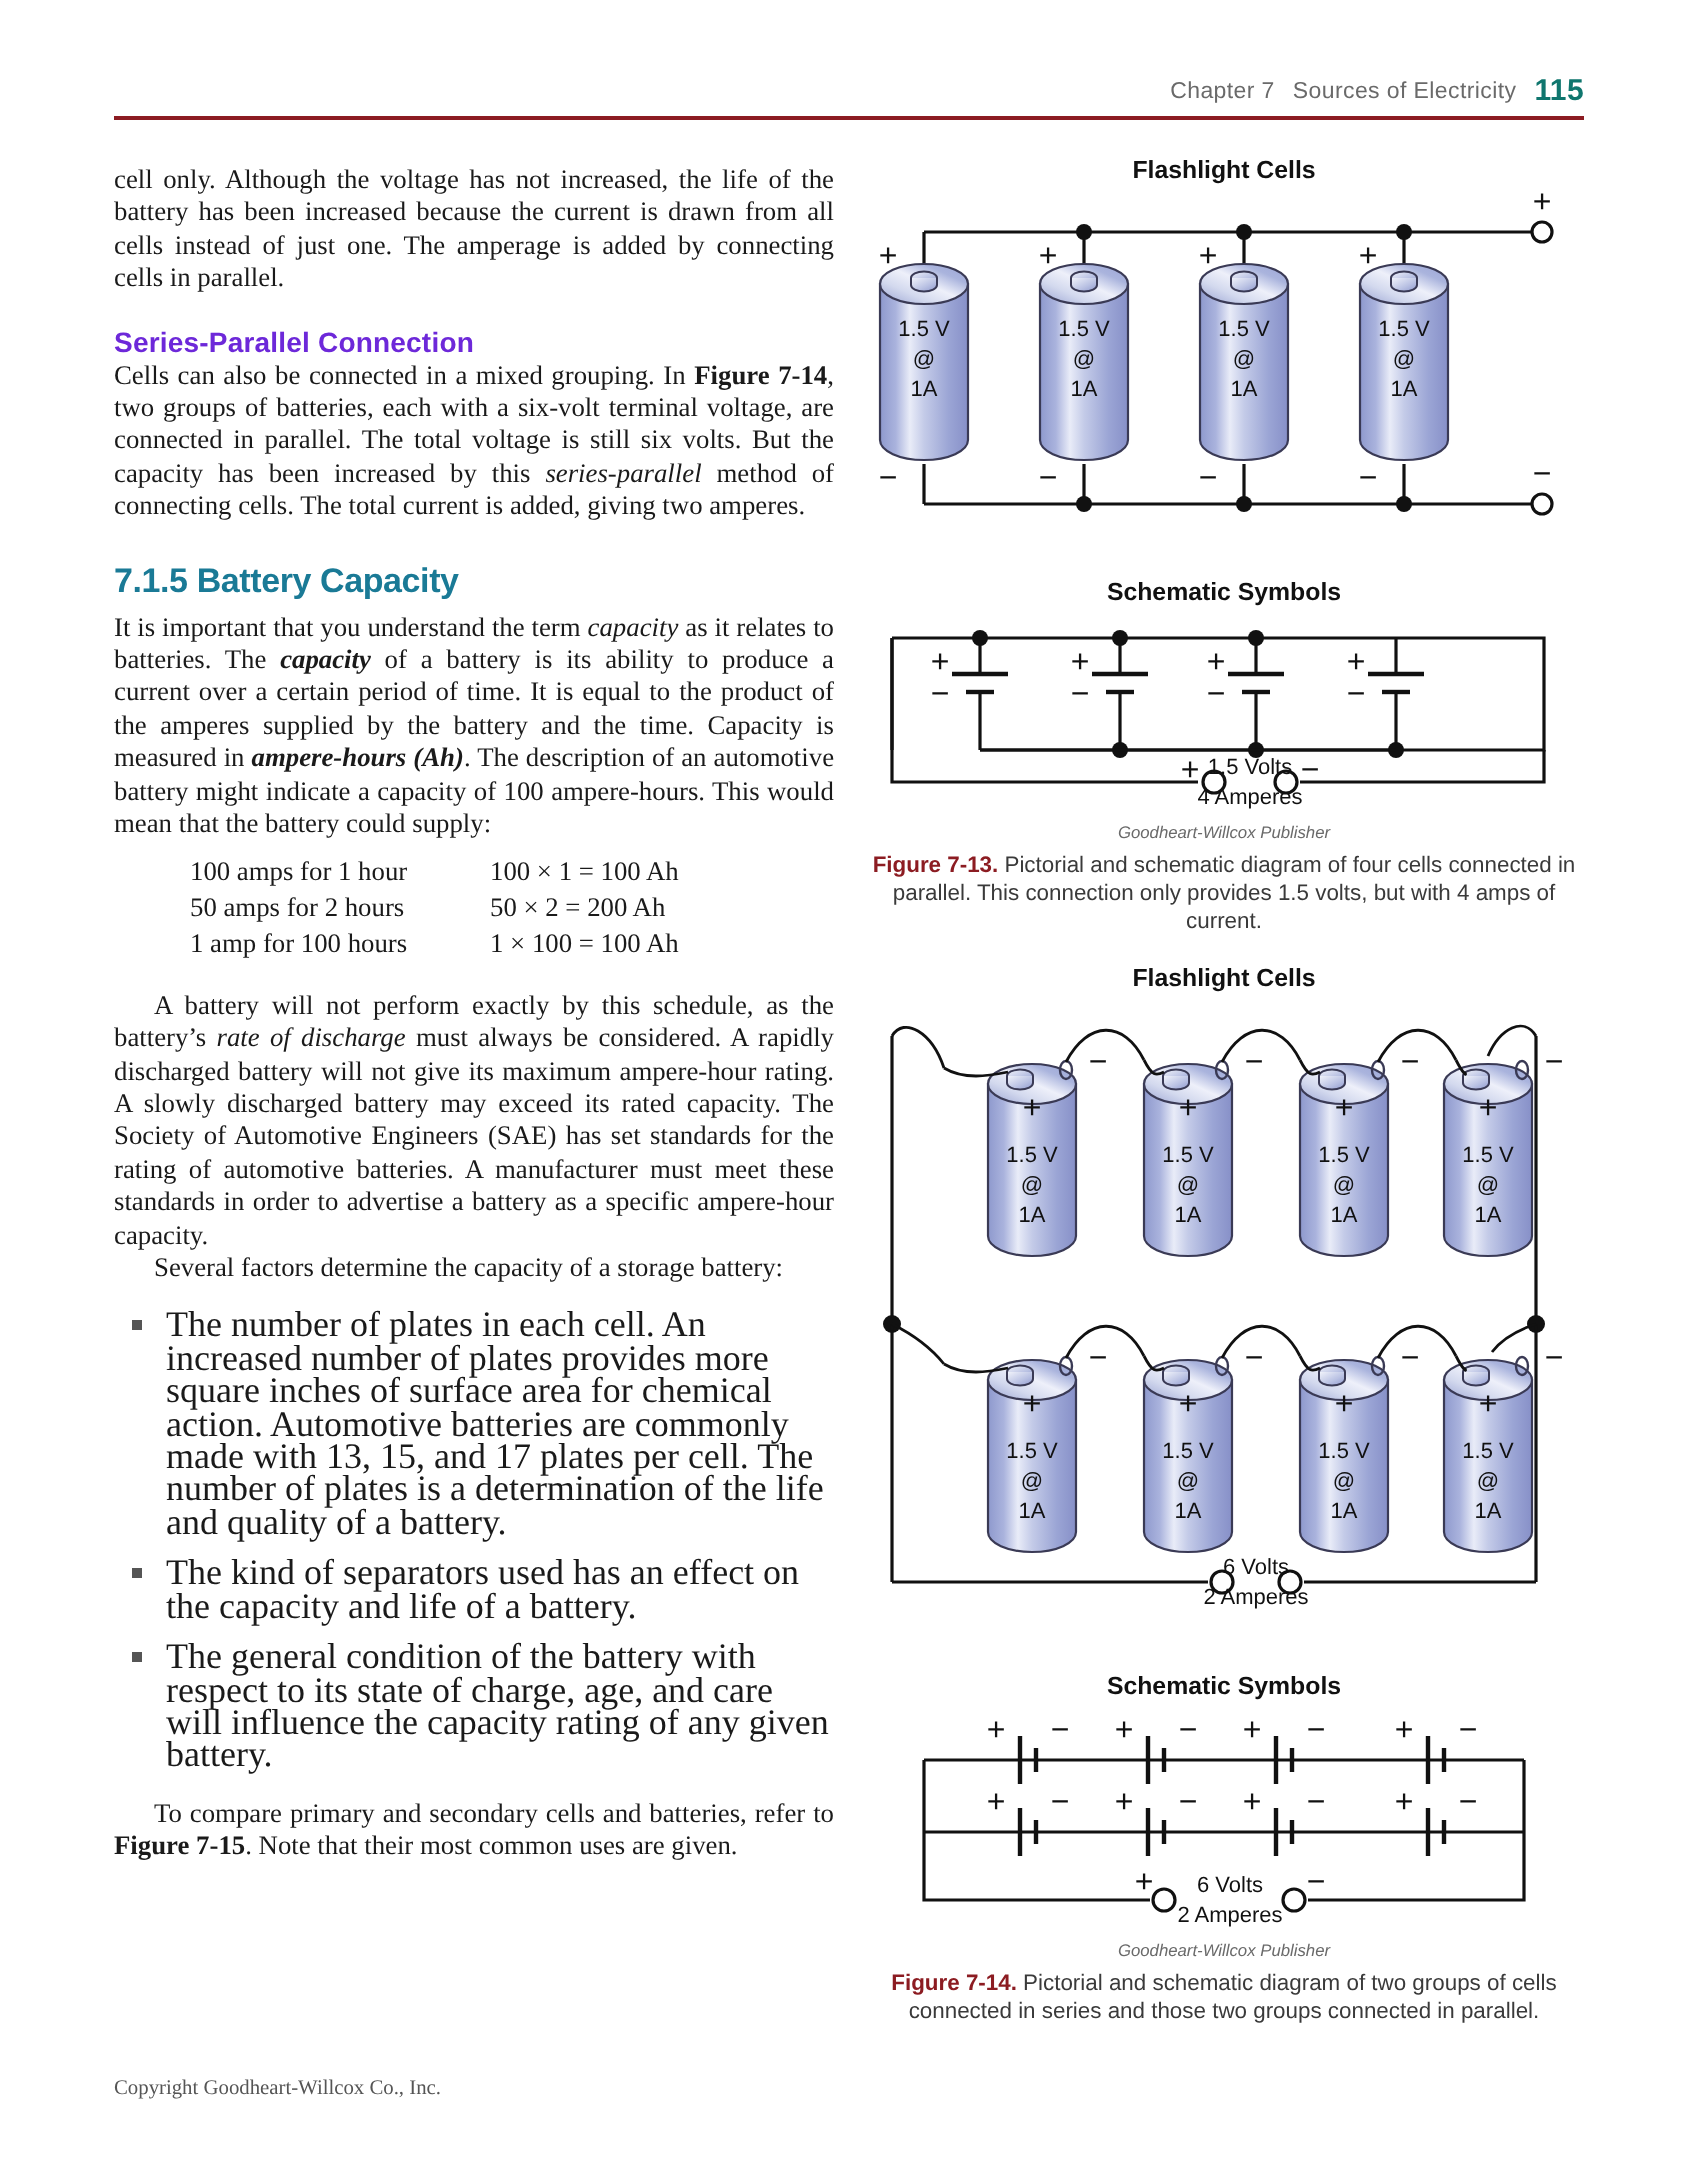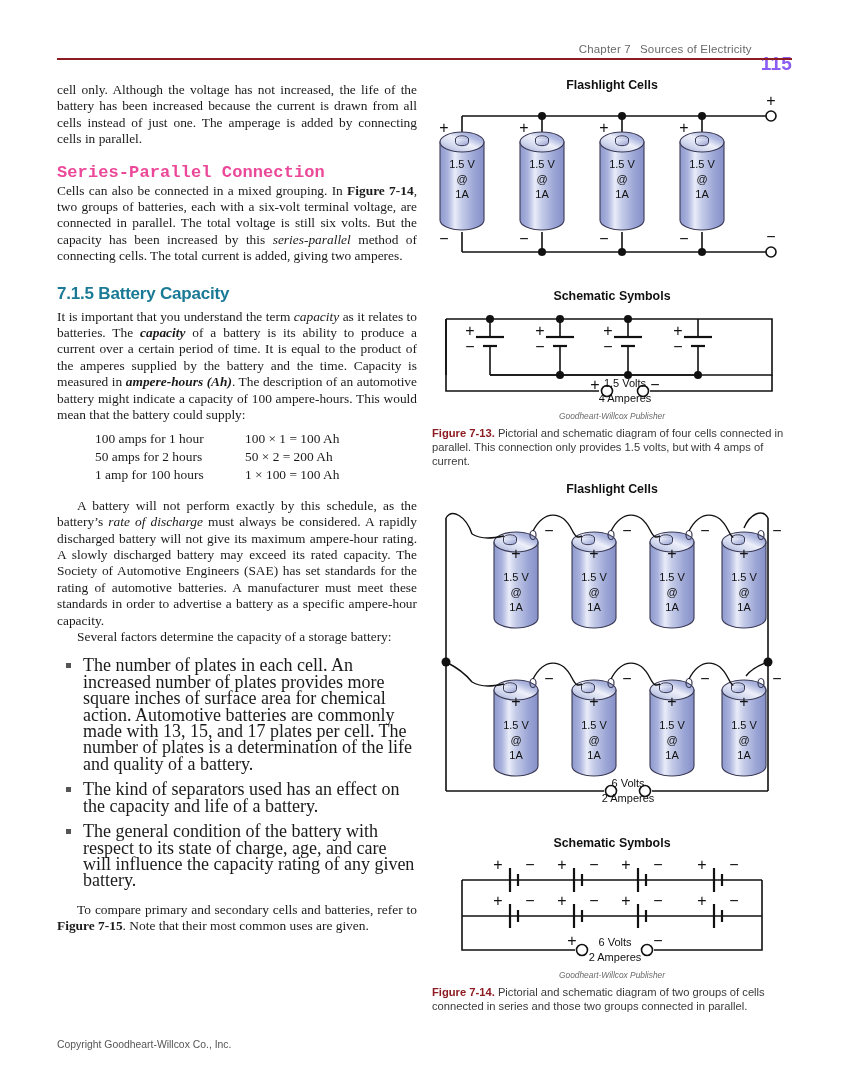--- a/index.html
+++ b/index.html
@@ -14,41 +14,41 @@
   
   .header{position:absolute;left:57px;top:36px;width:735px;height:26px;}
   .header-text{
     position:absolute;right:0;top:0;
     font-family:"Liberation Sans", sans-serif;
     font-size:11.5px;color:#6a6a6a;letter-spacing:.2px;
     white-space:nowrap;
   }
   .header-text .chap{margin-right:9px;}
   .header-text .pageno{
-    font-weight:bold;color:#8b5cf6;font-size:19px;margin-left:9px;
-    position:relative;top:17px;
+    font-weight:bold;color:#0f766e;font-size:15px;margin-left:9px;
+    position:relative;top:1px;
   }
   .header-rule{
     position:absolute;left:0;top:22px;width:735px;height:1.6px;background:#8c1c22;
   }
 
   
   .col-left{position:absolute;left:57px;top:82px;width:360px;}
   .col-right{position:absolute;left:432px;top:78px;width:360px;}
 
   p.body{
     font-size:13.4px;line-height:16.4px;margin:0 0 0 0;
     text-align:justify;text-justify:inter-word;
     hyphens:none;
   }
   p.body.indent{text-indent:20px;}
   p.gap{margin-top:13px;}
   .sub-head{
-    font-family:Liberation Mono, monospace;
-    font-weight:bold;font-size:17px;color:#ec4899;
+    font-family:Liberation Sans, sans-serif;
+    font-weight:bold;font-size:14px;color:#6d28d9;
     margin:15px 0 1px 0;letter-spacing:.1px;
   }
   .sec-head{
     font-family:"Liberation Sans", sans-serif;
     font-weight:bold;font-size:17px;color:#1a7a96;
     margin:19px 0 5px 0;letter-spacing:-.2px;
   }
   em.it{font-style:italic;}
   b.bd{font-weight:bold;}
   b.bdit{font-weight:bold;font-style:italic;}
@@ -67,40 +67,40 @@
     position:relative;padding-left:26px;margin-bottom:9px;
     font-size:18px;line-height:16.4px;text-align:left;
   }
   ul.bul li .sq{
     position:absolute;left:9px;top:6px;width:4.5px;height:4.5px;
     background:#555;
   }
 
   .copyright{
     position:absolute;left:57px;top:1039px;
-    font-family:Liberation Sans, sans-serif;
+    font-family:Liberation Serif, serif;
     font-size:10.4px;color:#555;
   }
 
   
   .fig{position:relative;width:360px;}
   .fig-title{
     font-family:"Liberation Sans", sans-serif;
     font-weight:bold;font-size:12.4px;color:#111;
     text-align:center;margin:0;
   }
   .credit{
     font-family:"Liberation Sans", sans-serif;
     font-style:italic;font-size:8.4px;color:#6a6a6a;
     text-align:center;margin:2px 0 0 0;
   }
   .caption{
     font-family:"Liberation Sans", sans-serif;
     font-size:11.2px;line-height:14px;color:#3a3a3a;
-    margin:5px 0 0 0;text-align:left;
+    margin:5px 0 0 0;text-align:center;
   }
   .caption .fignum{color:#8c1c22;font-weight:bold;}
 
   svg{display:block;}
   .lbl{font-family:"Liberation Sans", sans-serif;font-size:11px;fill:#111;}
   .sgn{font-family:"Liberation Sans", sans-serif;font-size:16px;fill:#111;}
 </style>
 </head>
 <body>
 

